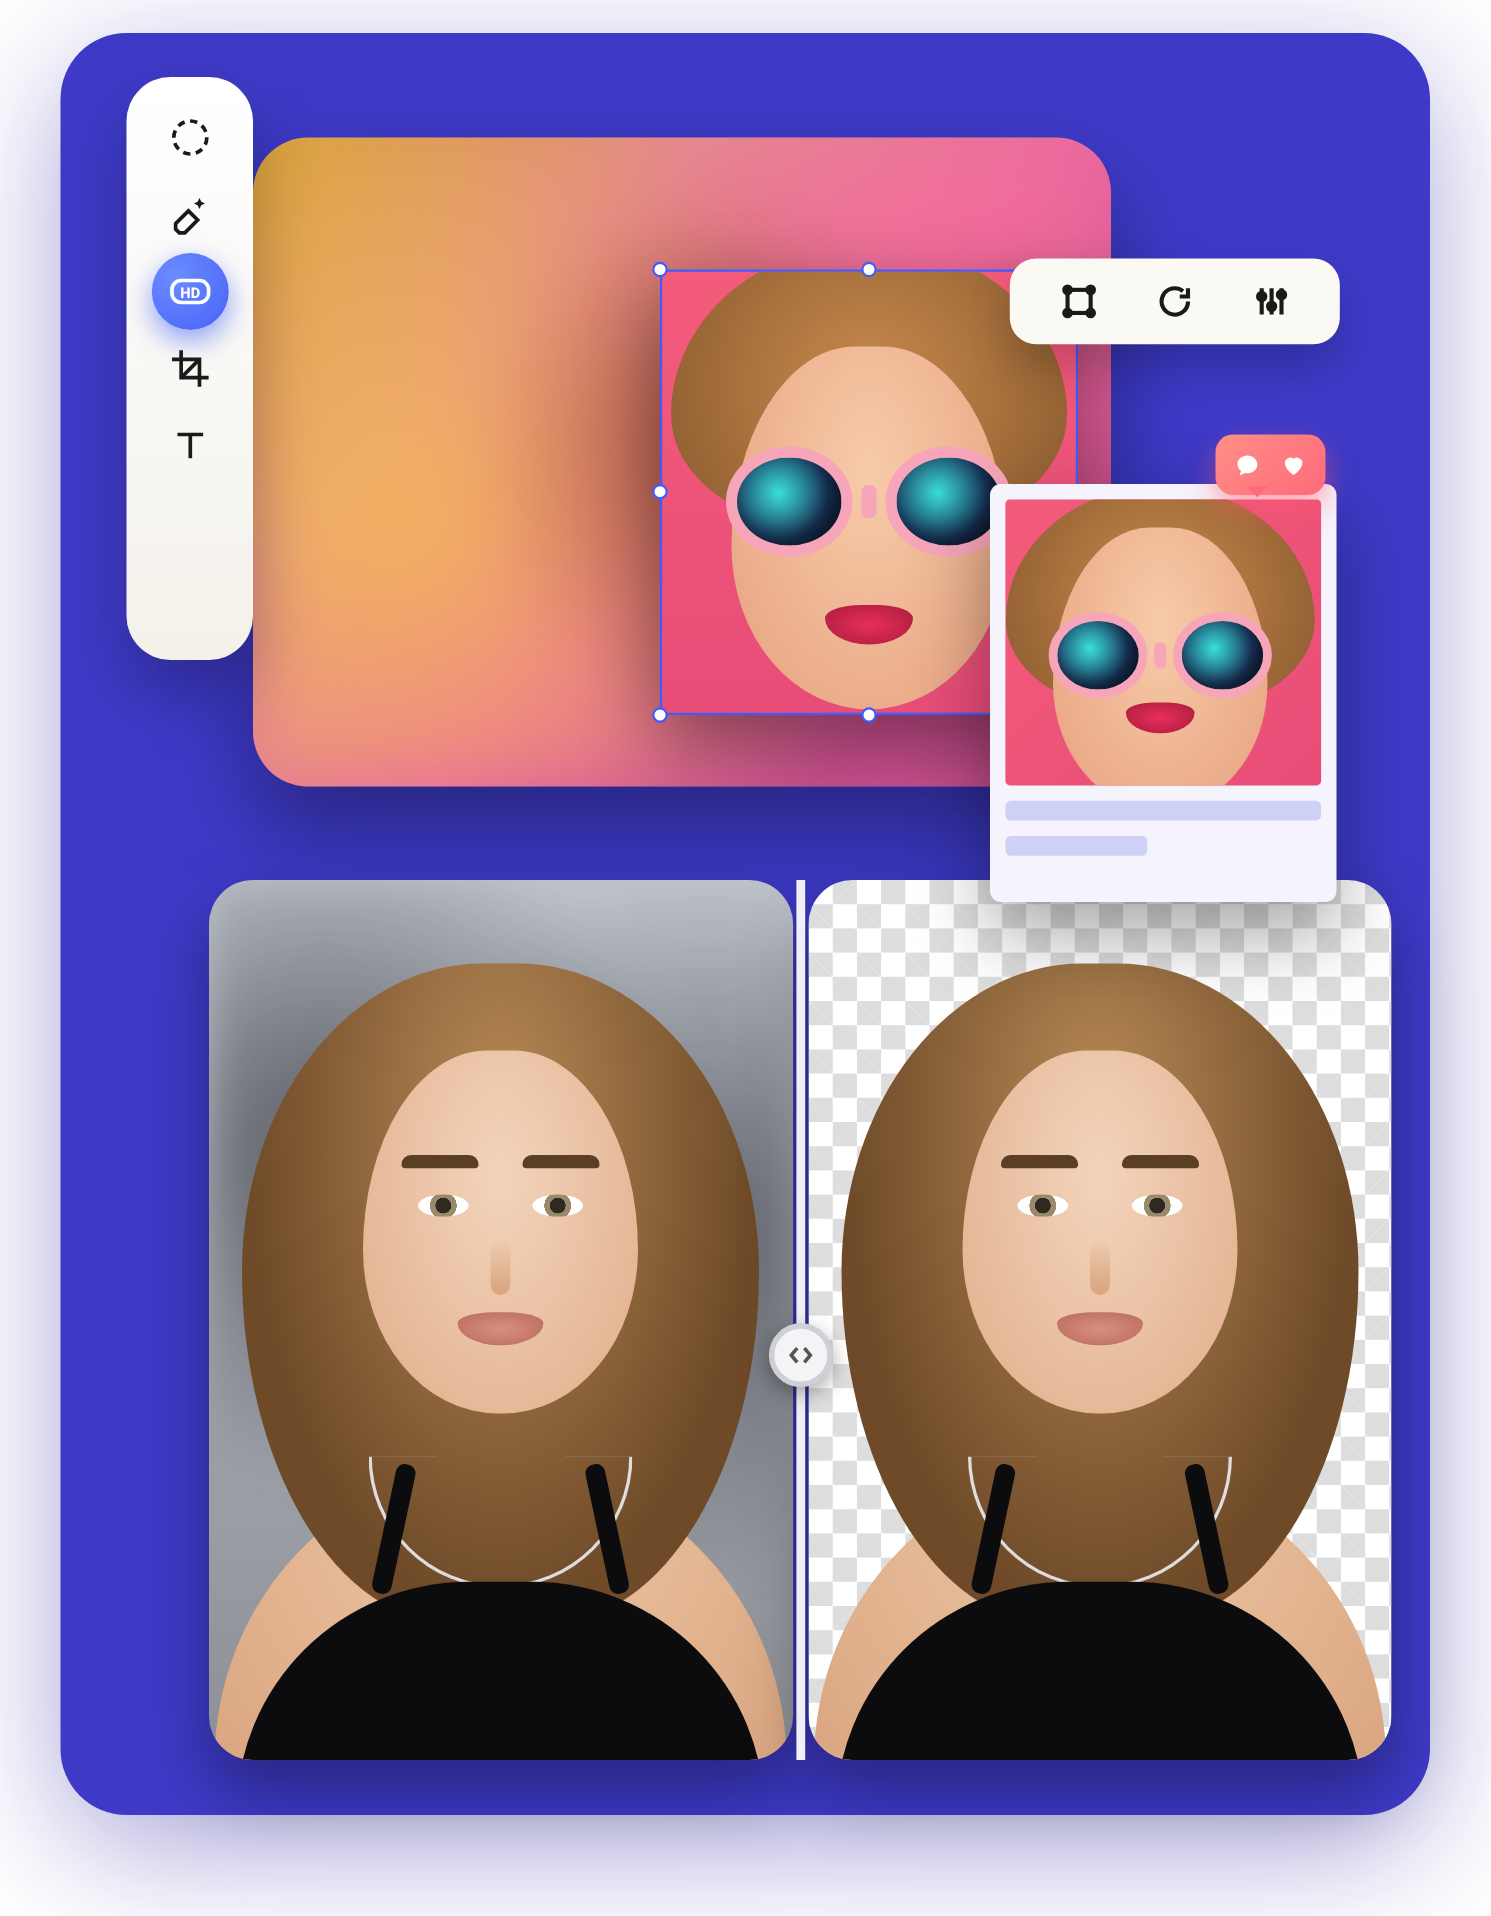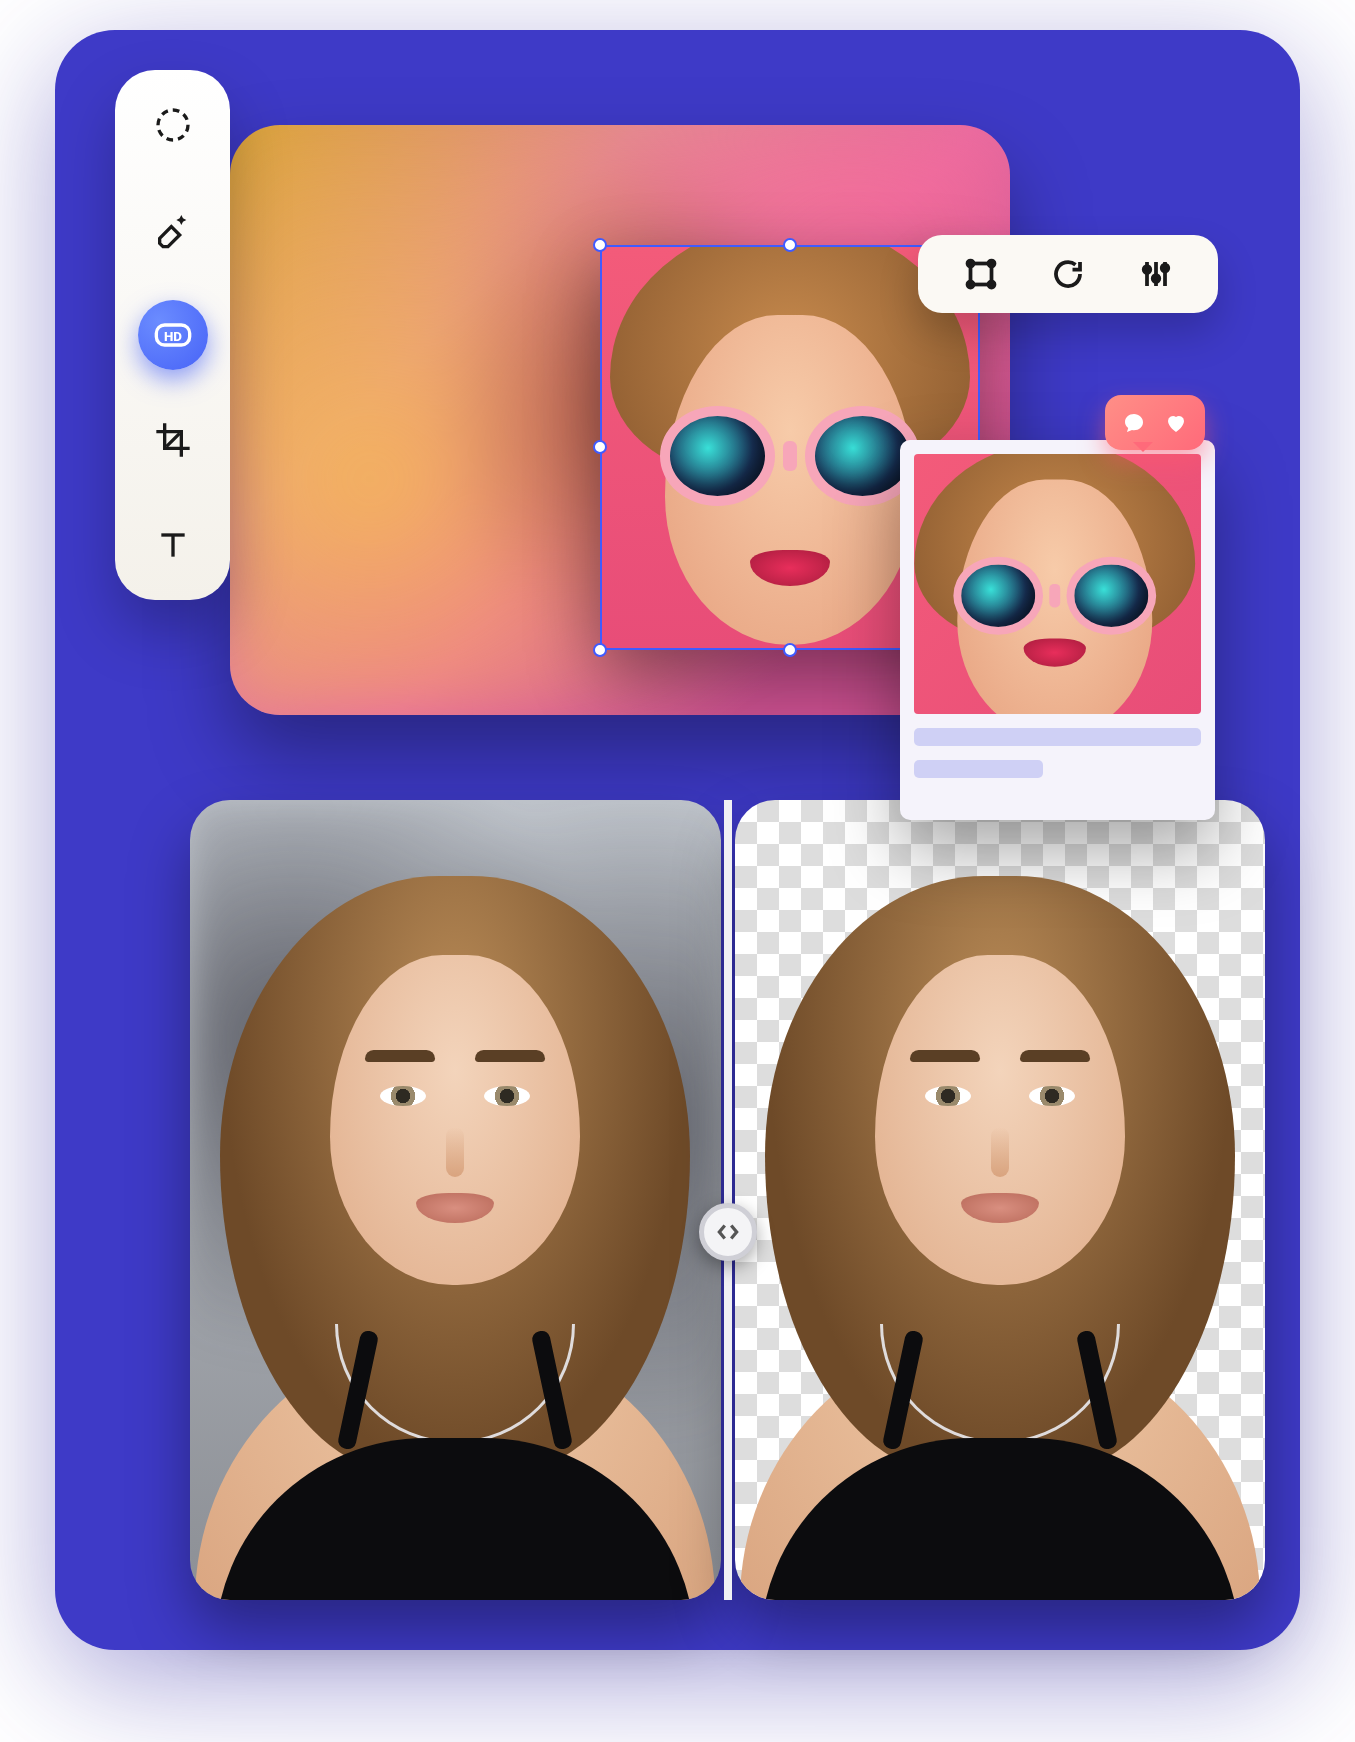--- a/index.html
+++ b/index.html
@@ -28,21 +28,21 @@
     left: 60px;
     top: 40px;
     width: 115px;
     height: 530px;
     background: linear-gradient(180deg,#ffffff,#f4f1ea);
     border-radius: 40px;
     box-shadow: 0 30px 60px rgba(0,0,0,0.25);
     display: flex;
     flex-direction: column;
     align-items: center;
-    justify-content: space-between;
+    justify-content: flex-start;
     padding: 20px 0;
     z-index: 30;
   }
   .vtool { width:70px; height:70px; border-radius:50%; display:flex; align-items:center; justify-content:center; cursor:pointer; }
   .vtool svg { width:40px; height:40px; stroke:#1a1a1a; stroke-width:2; fill:none; }
   .vtool.active { background: radial-gradient(circle at 30% 30%, #6B8CFF, #4763F7); box-shadow: 0 10px 25px rgba(71,99,247,.6); }
   .vtool.active svg { stroke:#fff; }
 
   
   .main-canvas {

